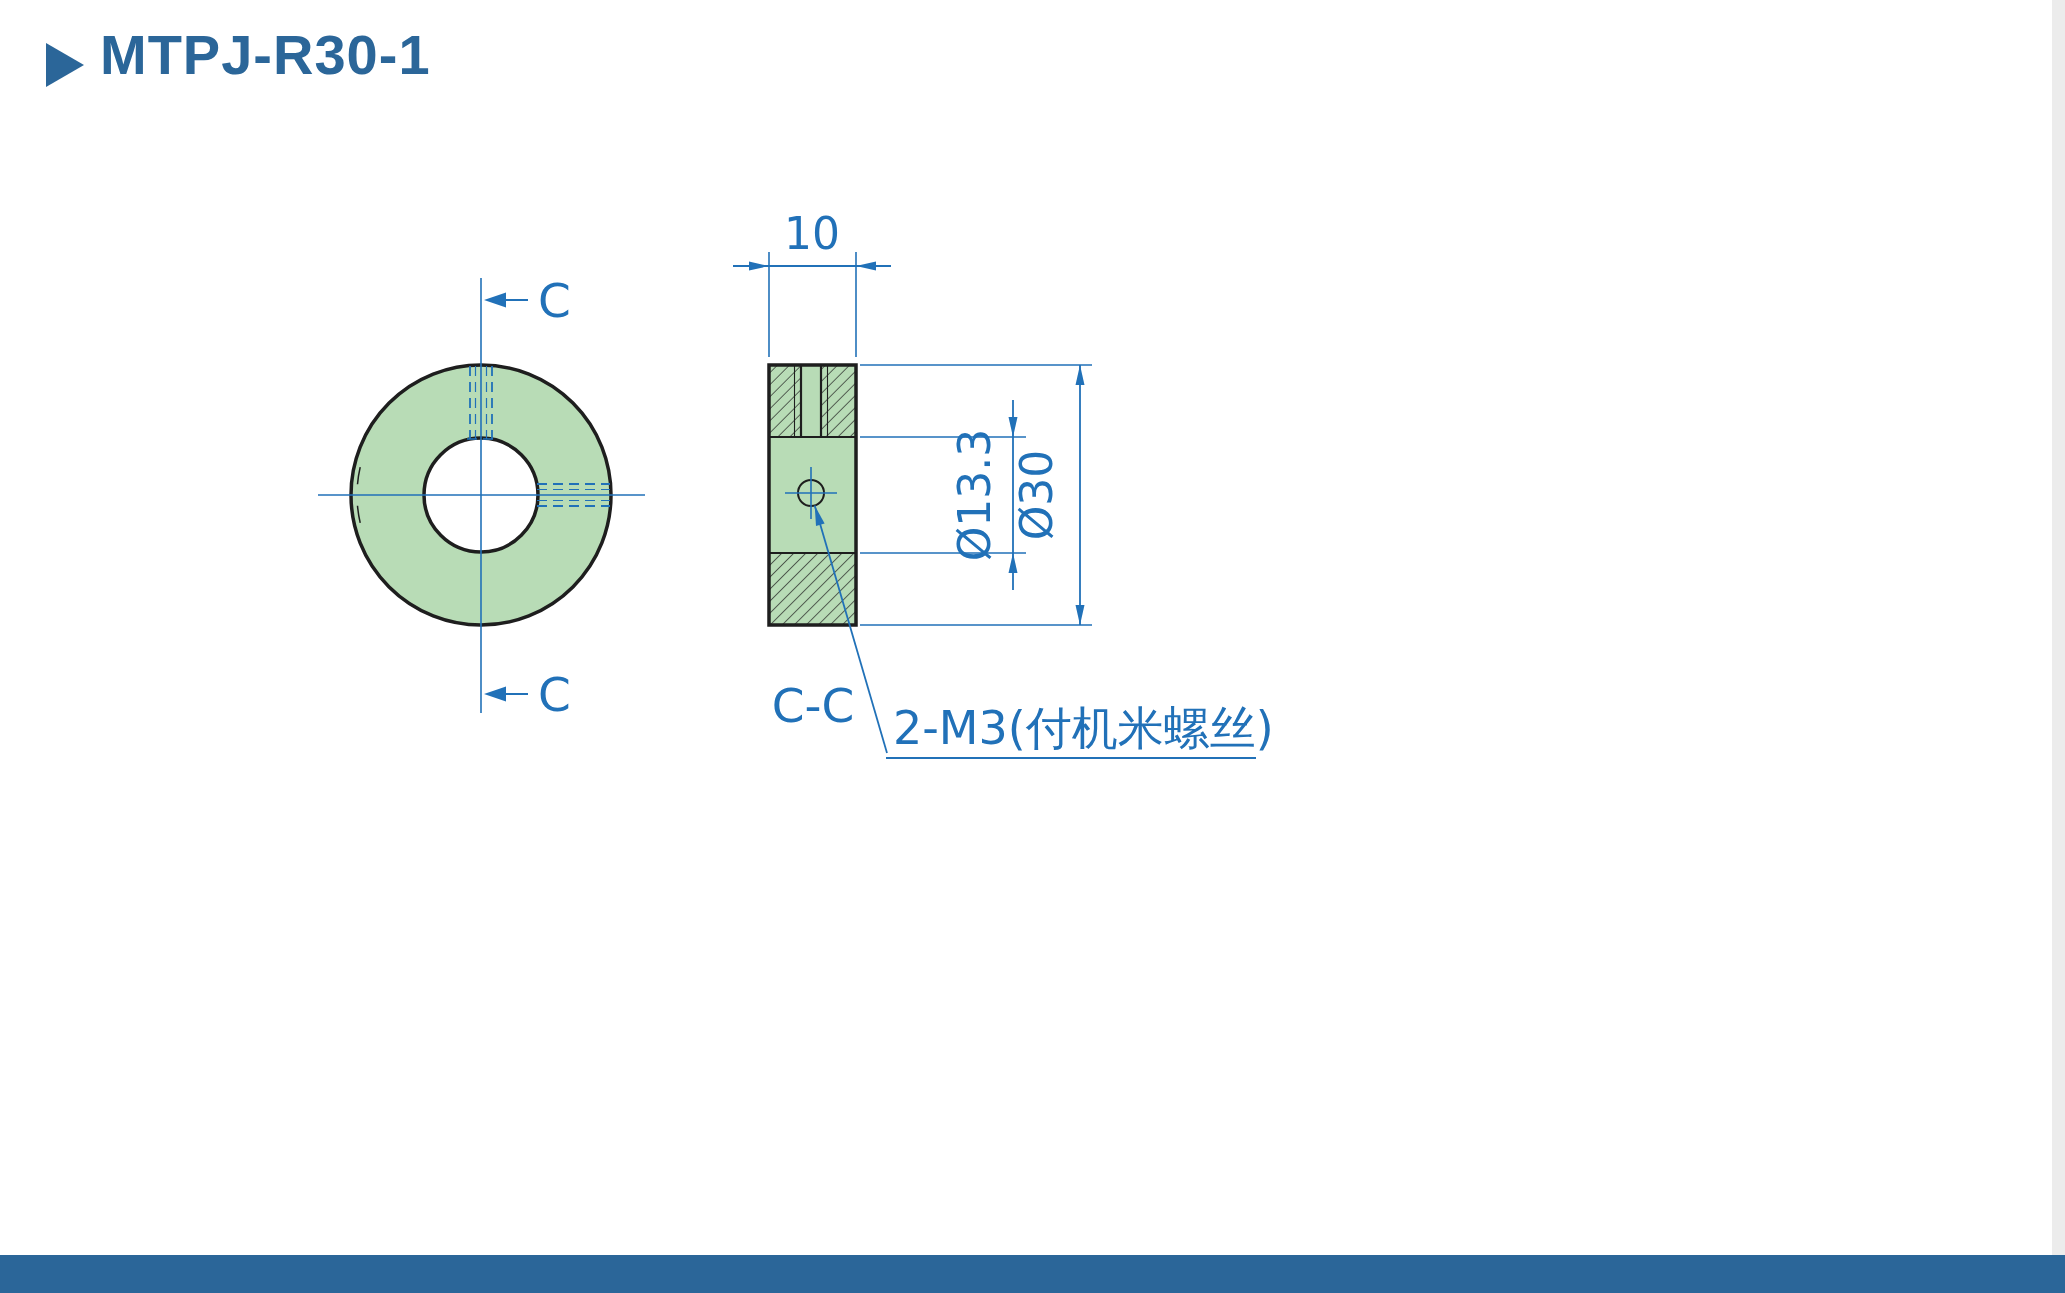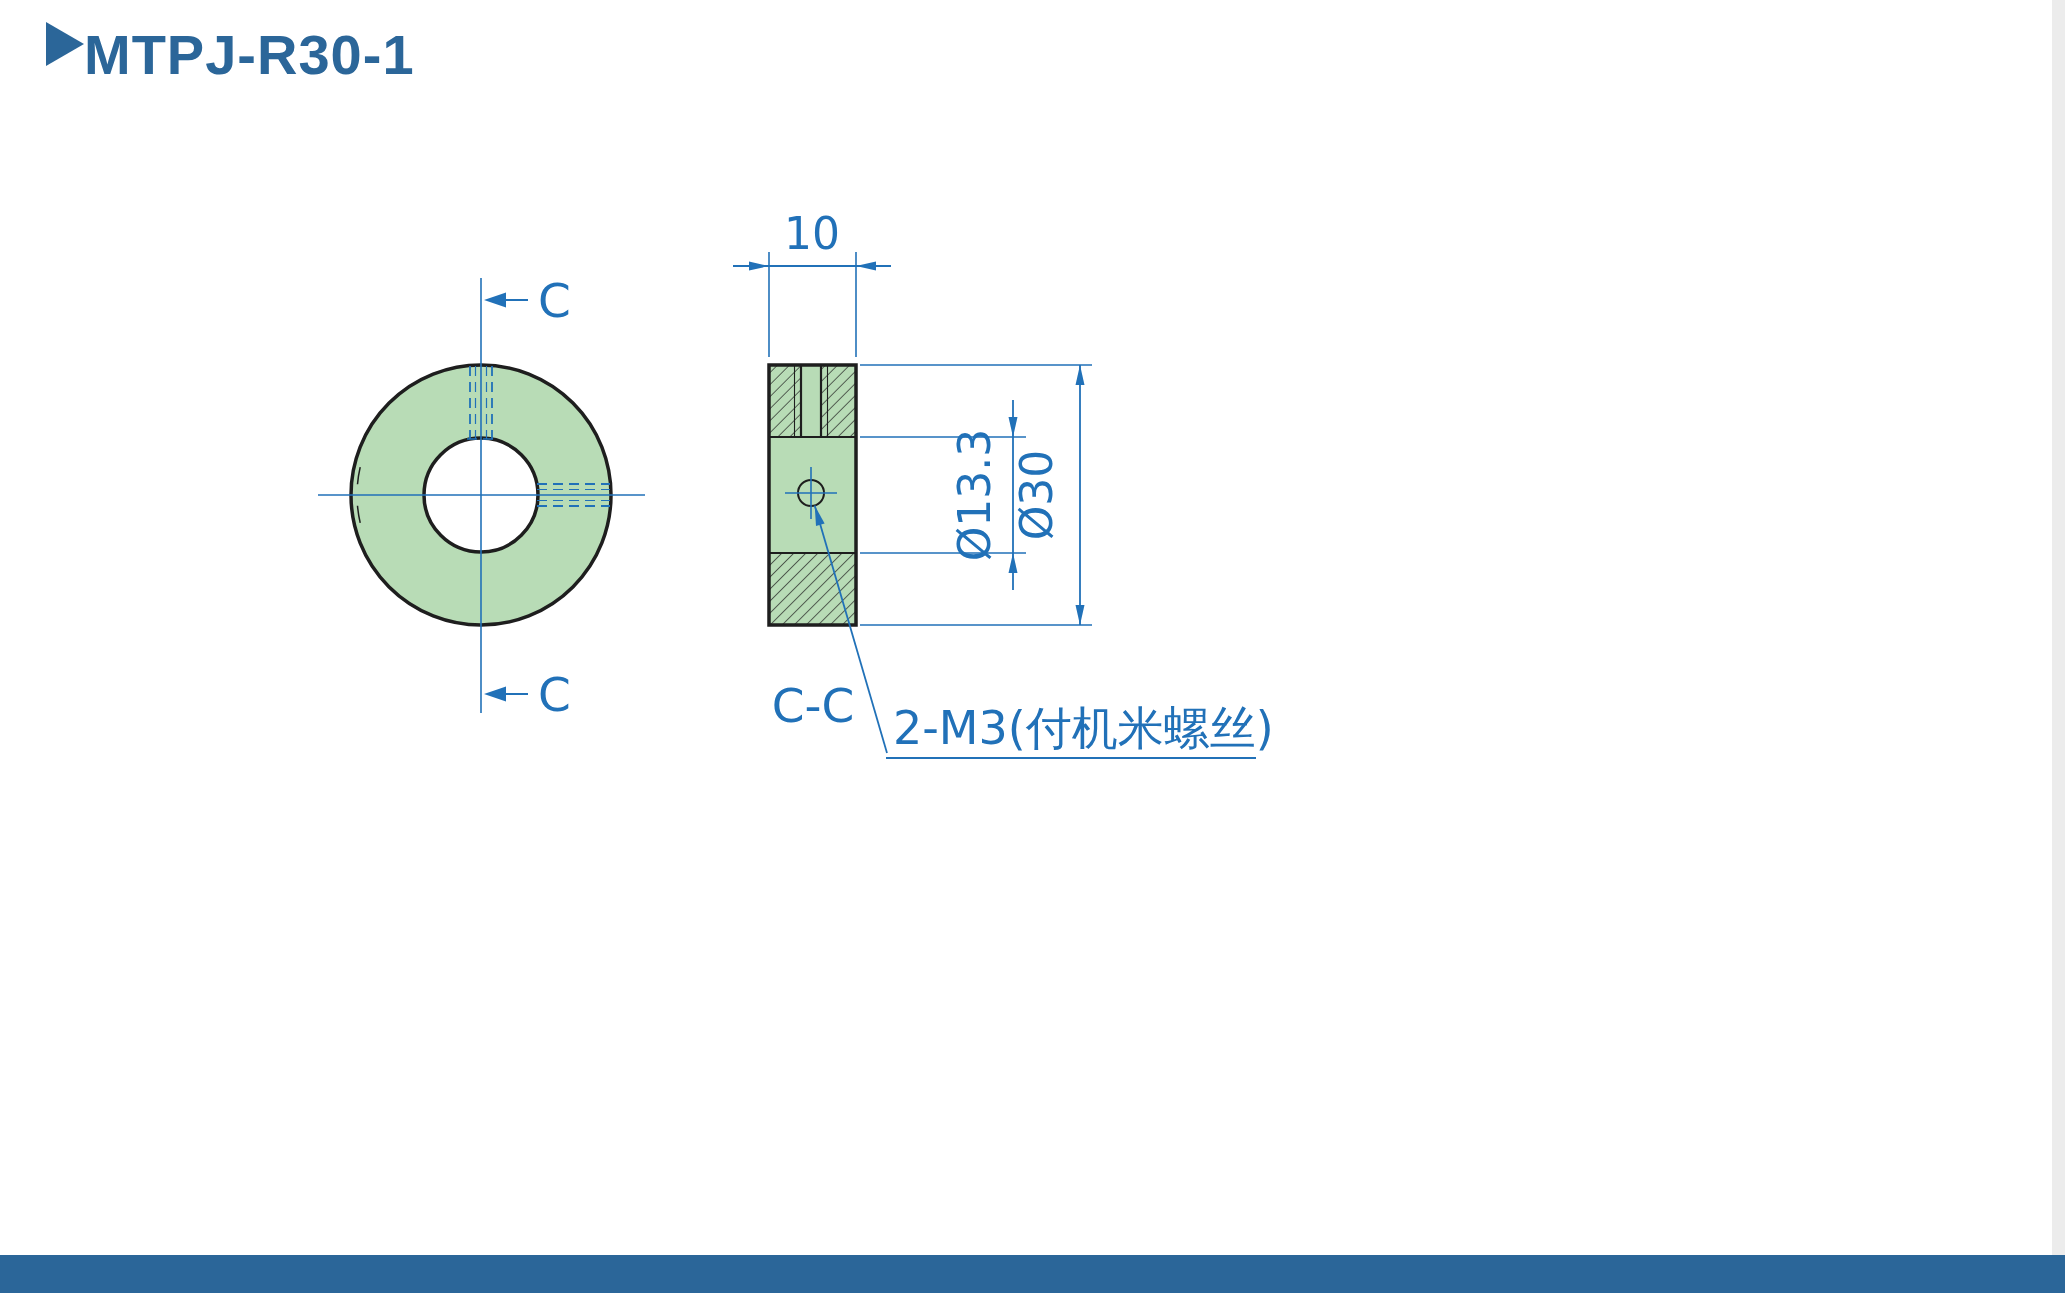--- a/index.html
+++ b/index.html
@@ -3,21 +3,21 @@
 <meta charset="utf-8">
 <style>
   html,body { margin:0; padding:0; background:#ffffff; }
   .page {
     position:relative; width:2065px; height:1293px;
     background:#ffffff; overflow:hidden;
     font-family:"Liberation Sans", sans-serif;
   }
   header.title-bar {
     position:absolute; left:46px; top:22px;
-    display:flex; align-items:flex-start; 
+    display:flex; align-items:flex-end; gap:16px;
   }
   .tri {
     width:0; height:0;
     border-top:22px solid transparent;
     border-bottom:22px solid transparent;
     border-left:38px solid #2b6699;
   }
   h1.page-title {
     margin:0; font-size:56px; font-weight:bold;
     color:#2b6699; letter-spacing:1px;

